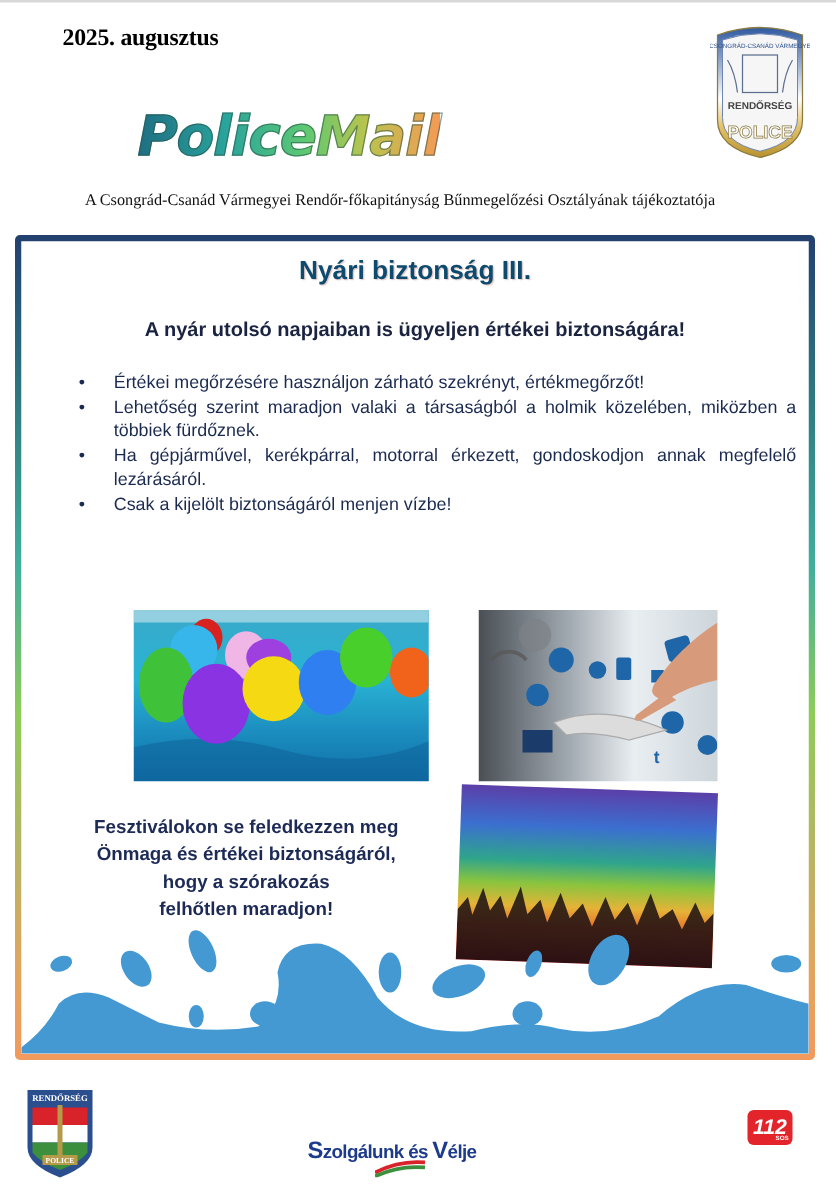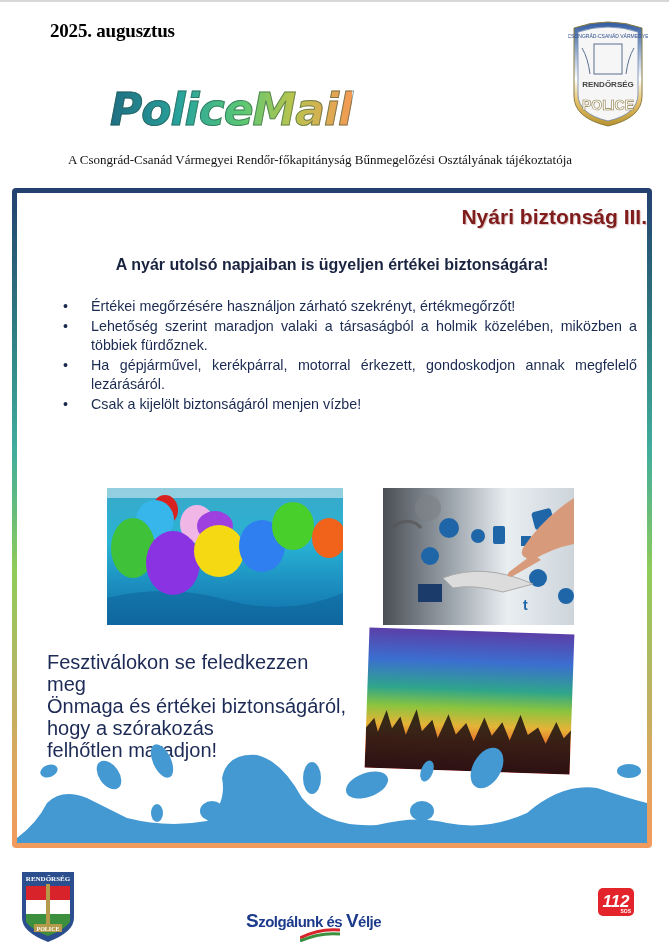--- a/index.html
+++ b/index.html
@@ -8,32 +8,32 @@
   .month { position: absolute; left: 50px; top: 20px; font-family: "Liberation Serif", serif; font-size: 19px; color: #000000; font-weight: bold; letter-spacing: -0.2px; }
   .logo-title { position: absolute; left: 110px; top: 52px; font-family: "DejaVu Sans", sans-serif; font-weight: bold; font-style: italic; font-size: 44px; letter-spacing: -1px;
     background: linear-gradient(90deg, #1e6e82 0%, #2aa59c 30%, #5cc873 55%, #b7c44e 75%, #f59a55 100%);
     -webkit-background-clip: text; background-clip: text; color: transparent; margin-top: 32px;
     -webkit-text-stroke: 1px rgba(40,80,70,0.55); }
   .badge { position: absolute; left: 568px; top: 18px; width: 80px; height: 110px; }
   .subtitle { position: absolute; left: 0; width: 640px; top: 152px; text-align: center; font-family: "Liberation Serif", serif; font-size: 13px; color: #111; }
   .frame { position: absolute; left: 12px; top: 188px; width: 640px; height: 660px; border-radius: 4px;
     background: linear-gradient(180deg, #23406f 0%, #2f7f83 22%, #41ae9c 40%, #8ecb5a 58%, #b8b463 75%, #e4a45e 90%, #f19a5d 100%); }
   .frame-inner { position: absolute; left: 5px; top: 5px; right: 5px; bottom: 5px; background: #ffffff; overflow: hidden; }
-  .headline { position: absolute; left: 0; right: 0; top: 12px; text-align: right; font-size: 21px; font-weight: bold; color: #7f1d1d; text-shadow: 1px 1px 1px rgba(120,0,0,0.25); }
+  .headline { position: absolute; left: 0; right: 0; top: 12px; text-align: center; font-size: 21px; font-weight: bold; color: #0c4a6e; text-shadow: 1px 1px 1px rgba(120,0,0,0.25); }
   .lead { position: absolute; left: 0; right: 0; top: 63px; text-align: center; font-size: 16px; font-weight: bold; color: #1a2340; }
   .bullets { position: absolute; left: 46px; right: 10px; top: 104px; margin: 0; padding: 0; list-style: none; }
   .bullets li { position: relative; padding-left: 28px; font-size: 14.3px; line-height: 19px; color: #1b2a50; text-align: justify; margin-bottom: 1px; }
   .bullets li::before { content: "•"; position: absolute; left: 0; top: 0; color: #1b2a50; }
   .img { position: absolute; overflow: hidden; }
   .img-balloons { left: 90px; top: 295px; width: 236px; height: 137px; background: linear-gradient(180deg, #3aa9c9 0%, #29b3d4 40%, #1c8fc0 70%, #0f6ea8 100%); }
   .img-social { left: 366px; top: 295px; width: 191px; height: 137px; background: linear-gradient(90deg, #4a4f55 0%, #9aa2aa 35%, #e9eef1 65%, #cdd5db 100%); }
   .img-festival { left: 350px; top: 438px; width: 205px; height: 140px; transform: rotate(2deg);
     background: linear-gradient(180deg, #5b3fa8 0%, #3b6fd0 22%, #2fa58b 42%, #8ac43e 55%, #e5b337 68%, #e86b2a 80%, #9b1f1f 100%); }
   .crowd { position: absolute; left: 0; right: 0; bottom: 0; height: 80px; }
-  .festival-text { position: absolute; left: 30px; top: 458px; width: 300px; text-align: left; font-size: 20px; line-height: 22px; font-weight: normal; color: #1c2a55; }
+  .festival-text { position: absolute; left: 30px; top: 458px; width: 300px; text-align: center; font-size: 15px; line-height: 22px; font-weight: bold; color: #1c2a55; }
   .splash { position: absolute; left: 0; right: 0; bottom: 0; height: 100px; }
   .footer-logo-left { position: absolute; left: 18px; top: 866px; width: 60px; height: 78px; }
   .footer-slogan { position: absolute; left: 246px; top: 910px; font-size: 15px; font-weight: bold; color: #1d3b8c; font-family: "Liberation Sans", sans-serif; letter-spacing: -0.5px; }
   .footer-slogan .cap { color: #1d3b8c; font-size: 19px; }
   .slogan-ribbon { position: absolute; left: 300px; top: 928px; width: 40px; height: 14px; }
   .sos-badge { position: absolute; left: 598px; top: 888px; width: 36px; height: 28px; border-radius: 5px; background: #e3242b; color: #fff; }
   .sos-badge .num { position: absolute; left: 0; right: 0; top: 4px; text-align: center; font-weight: bold; font-style: italic; font-size: 17px; }
   .sos-badge .sos { position: absolute; right: 3px; bottom: 2px; font-size: 5px; font-weight: bold; }
 </style>
 </head>

